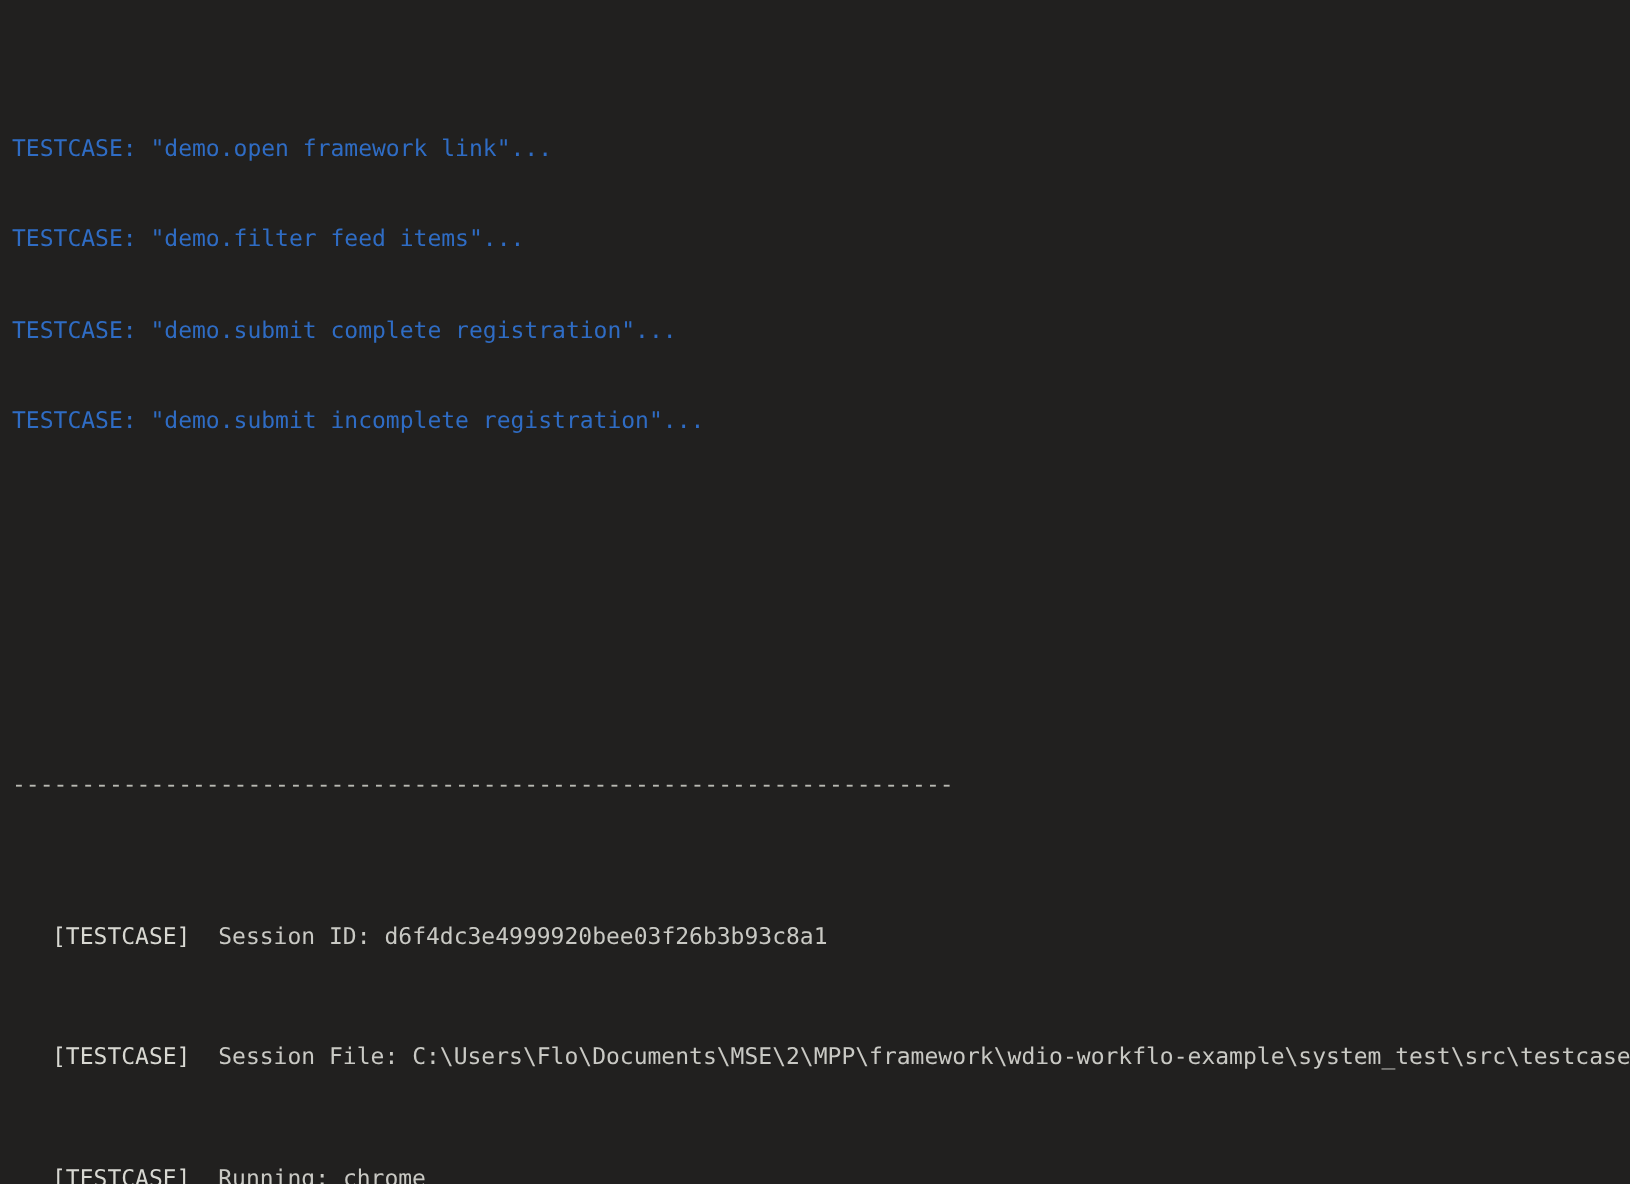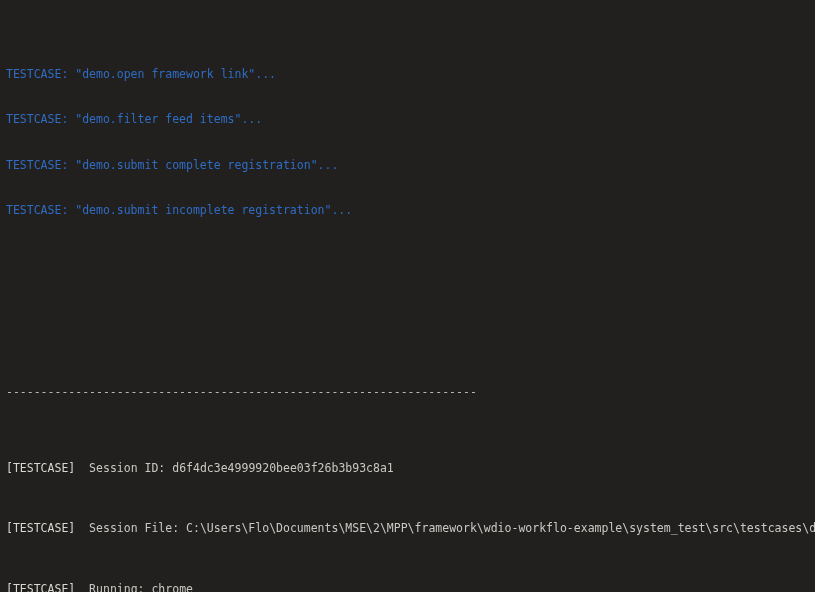--- a/index.html
+++ b/index.html
@@ -27,21 +27,21 @@
   .line {
     white-space: pre;
     height: 15.15px;
   }
   .blank { height: 15.15px; }
 
   
   .c-blue    { color: #2f6cc4; }
   .c-grey    { color: #c9c9c4; }
   .c-sep     { color: #b9b9b3; }
-  .c-white   { color: #d8d8d2; }
+  .c-white   { color: #d8d8d2; margin-left: 20px; }
 </style>
 </head>
 <body>
 
 <div id="terminal">
 
   
   <div class="line c-blue">TESTCASE: "demo.open framework link"...</div>
   <div class="line c-blue">TESTCASE: "demo.filter feed items"...</div>
   <div class="line c-blue">TESTCASE: "demo.submit complete registration"...</div>

